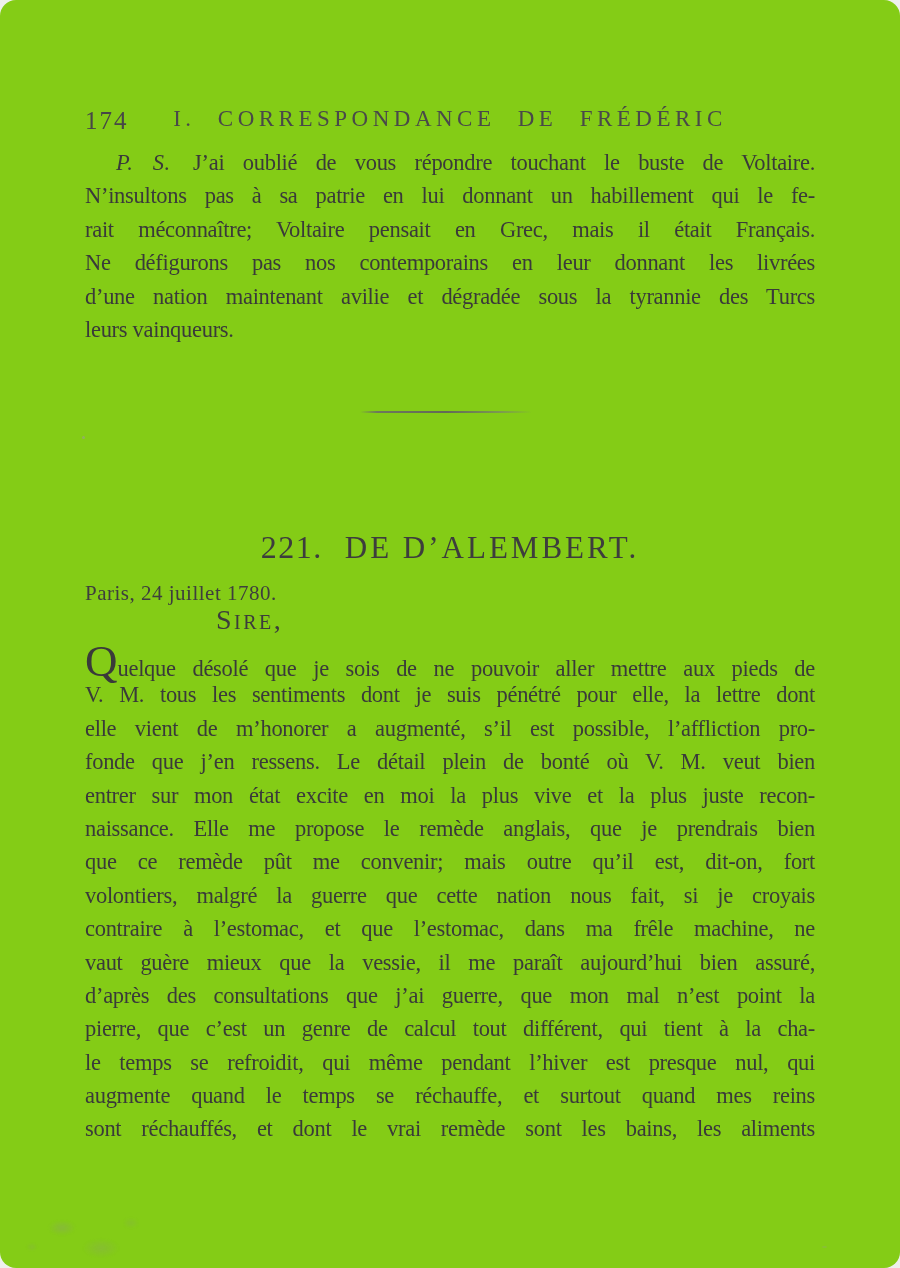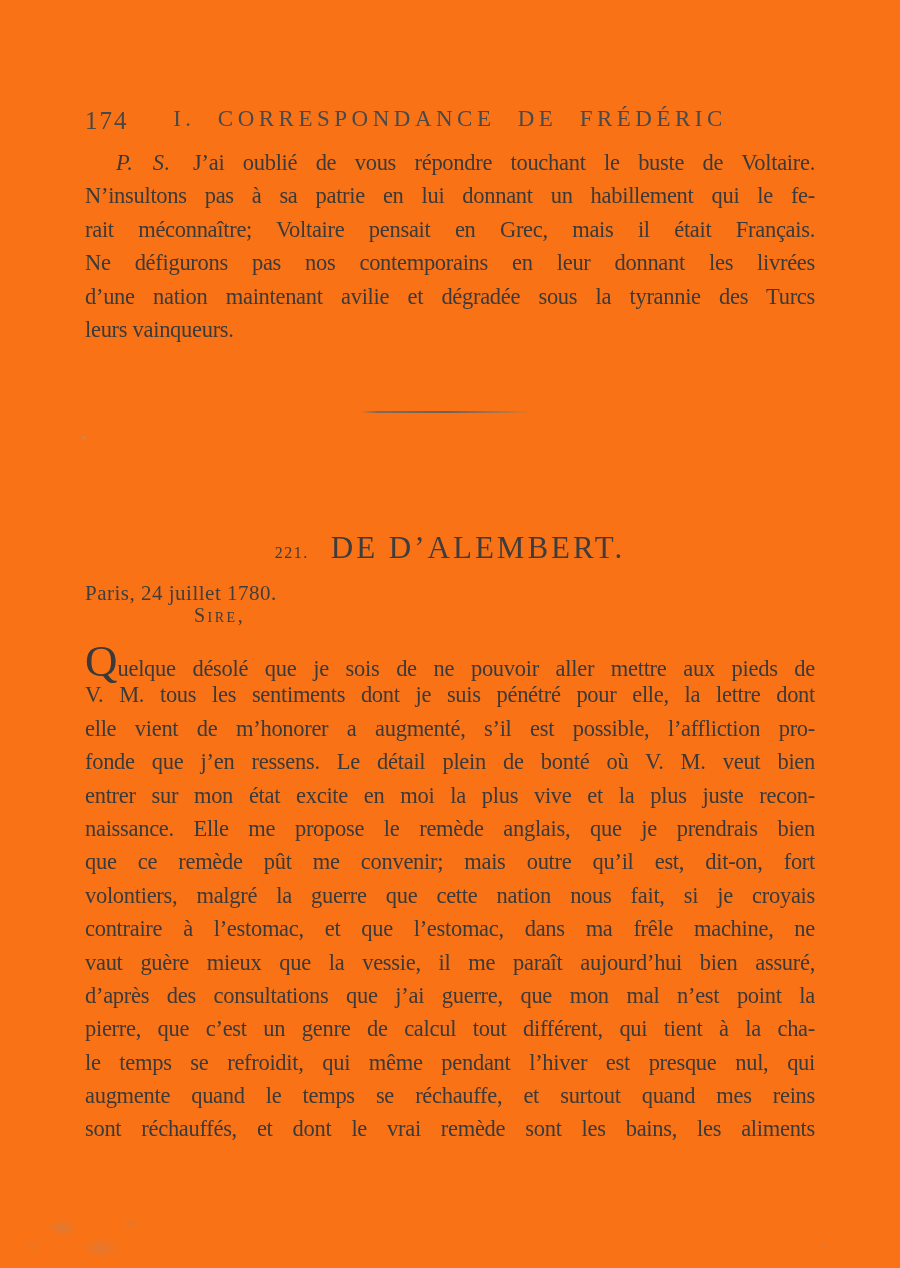--- a/index.html
+++ b/index.html
@@ -4,23 +4,24 @@
 <style>
   html, body { margin: 0; padding: 0; }
   body {
     width: 900px; height: 1268px;
     background: #eef0ec;
     font-family: "Liberation Serif", "DejaVu Serif", serif;
   }
   .page {
     position: relative;
     width: 900px; height: 1268px;
-    background: #f97316;
+    background: #84cc16;
     color: #3a3a3a;
     overflow: hidden;
+    border-radius: 16px;
   }
 
   
   .folio {
     position: absolute; left: 85px; top: 107px;
     font-size: 25px; letter-spacing: 2px; color: #474747;
   }
   .running-title {
     position: absolute; left: 85px; top: 106px; width: 730px;
     text-align: center;
@@ -64,31 +65,31 @@
       rgba(120,120,120,0.6) 82%,
       rgba(140,140,140,0) 100%);
   }
 
   
   .section-heading {
     position: absolute; left: 85px; top: 518px; width: 730px;
     display: flex; justify-content: center; align-items: baseline; gap: 22px;
     color: #3d3d3d;
   }
-  .section-number { font-size: 16px; letter-spacing: 1.5px; }
+  .section-number { font-size: 32px; letter-spacing: 1.5px; }
   .section-title  { font-size: 31px; letter-spacing: 3px; margin-top: 12px; }
 
   
   .dateline {
     position: absolute; left: 85px; top: 581px; width: 688px;
     text-align: left; font-size: 21px; letter-spacing: 0.5px; color: #3e3e3e;
   }
   .salutation {
-    position: absolute; left: 194px; top: 604px;
-    font-size: 20px; font-variant: small-caps; letter-spacing: 2.5px;
+    position: absolute; left: 216px; top: 604px;
+    font-size: 28px; font-variant: small-caps; letter-spacing: 2.5px;
     color: #3c3c3c;
   }
 
   
   .speck { position: absolute; border-radius: 50%; background: #9a9a9a; }
   .speck.s1 { left: 82px; top: 436px; width: 3px; height: 3px; opacity: 0.55; }
   .speck.s2 { left: 822px; top: 1246px; width: 5px; height: 2px; opacity: 0.25; }
   .smudge {
     position: absolute; left: 14px; top: 1205px; width: 150px; height: 60px;
     background:

